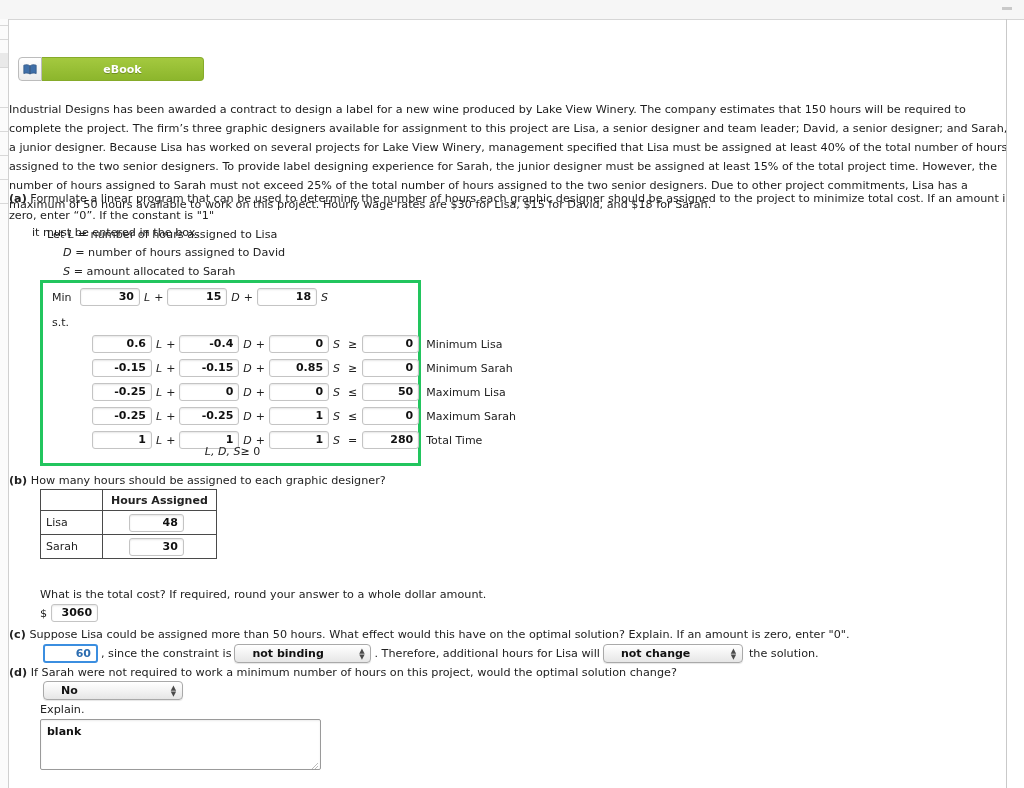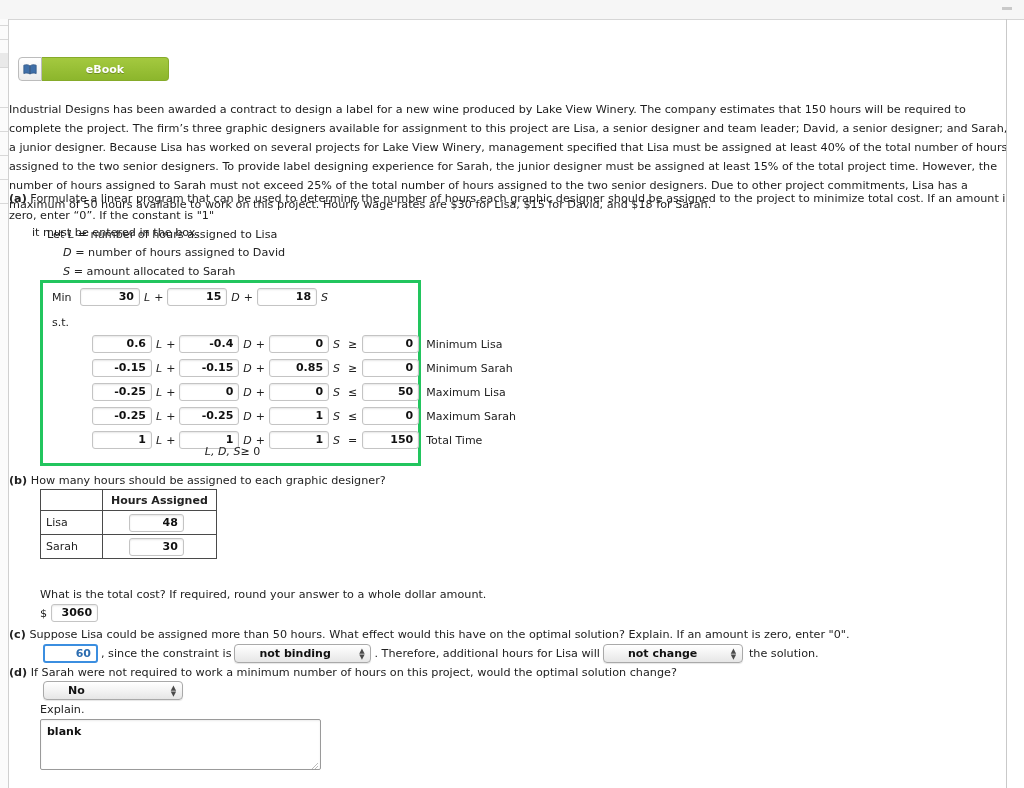--- a/index.html
+++ b/index.html
@@ -82,21 +82,21 @@
   }
   .ebook-icon-btn {
     width: 24px; height: 24px;
     box-sizing: border-box;
     border: 1px solid #bcbcbc;
     border-radius: 4px 0 0 4px;
     background: linear-gradient(#ffffff, #ececec);
     display: flex; align-items: center; justify-content: center;
   }
   .ebook-main {
-    width: 127px; height: 24px;
+    width: 162px; height: 24px;
     box-sizing: border-box;
     border: 1px solid #86ab2a;
     border-left: none;
     border-radius: 0 4px 4px 0;
     background: linear-gradient(#a4c93f, #8cb62c);
     color: #ffffff;
     font-weight: bold;
     font-size: 11px;
     display: flex; align-items: center; justify-content: center;
     text-shadow: 0 1px 0 rgba(0,0,0,.25);
@@ -251,21 +251,21 @@
     box-sizing: border-box;
     height: 19px;
     border: 1px solid #a9a9a9;
     border-radius: 4px;
     background: linear-gradient(#ffffff 0%, #f2f2f2 55%, #e6e6e6 100%);
     box-shadow: 0 1px 1px rgba(0,0,0,.10);
     font-size: 11px;
     font-weight: bold;
     color: #111;
     display: flex; align-items: center;
-    padding: 0 4px 0 24px;
+    padding: 0 4px 0 17px;
     position: relative;
     margin: 0 3px;
   }
   .sel .sel-text { flex: 1; white-space: nowrap; }
   .sel .arrows {
     width: 9px;
     display: flex; flex-direction: column;
     align-items: center; justify-content: center;
     line-height: 6px;
     color: #4a4a4a;
@@ -446,21 +446,21 @@
         <div class="lp-row" style="left:49px; top:148px;">
           <span class="inp inp-coef">1</span>
           <span class="tok tok-var">L</span>
           <span class="tok tok-op">+</span>
           <span class="inp inp-coef">1</span>
           <span class="tok tok-var">D</span>
           <span class="tok tok-op">+</span>
           <span class="inp inp-coef">1</span>
           <span class="tok tok-var">S</span>
           <span class="tok tok-rel">=</span>
-          <span class="inp inp-rhs">150</span>
+          <span class="inp inp-rhs">280</span>
           <span class="lp-name">Total Time</span>
         </div>
 
         <div class="nonneg">
           <span>L, D, S</span><span class="plain">≥  0</span>
         </div>
       </div>
 
       <div class="part" style="left:0px; top:452px; width:1005px;">
         <span class="plabel">(b)</span>

